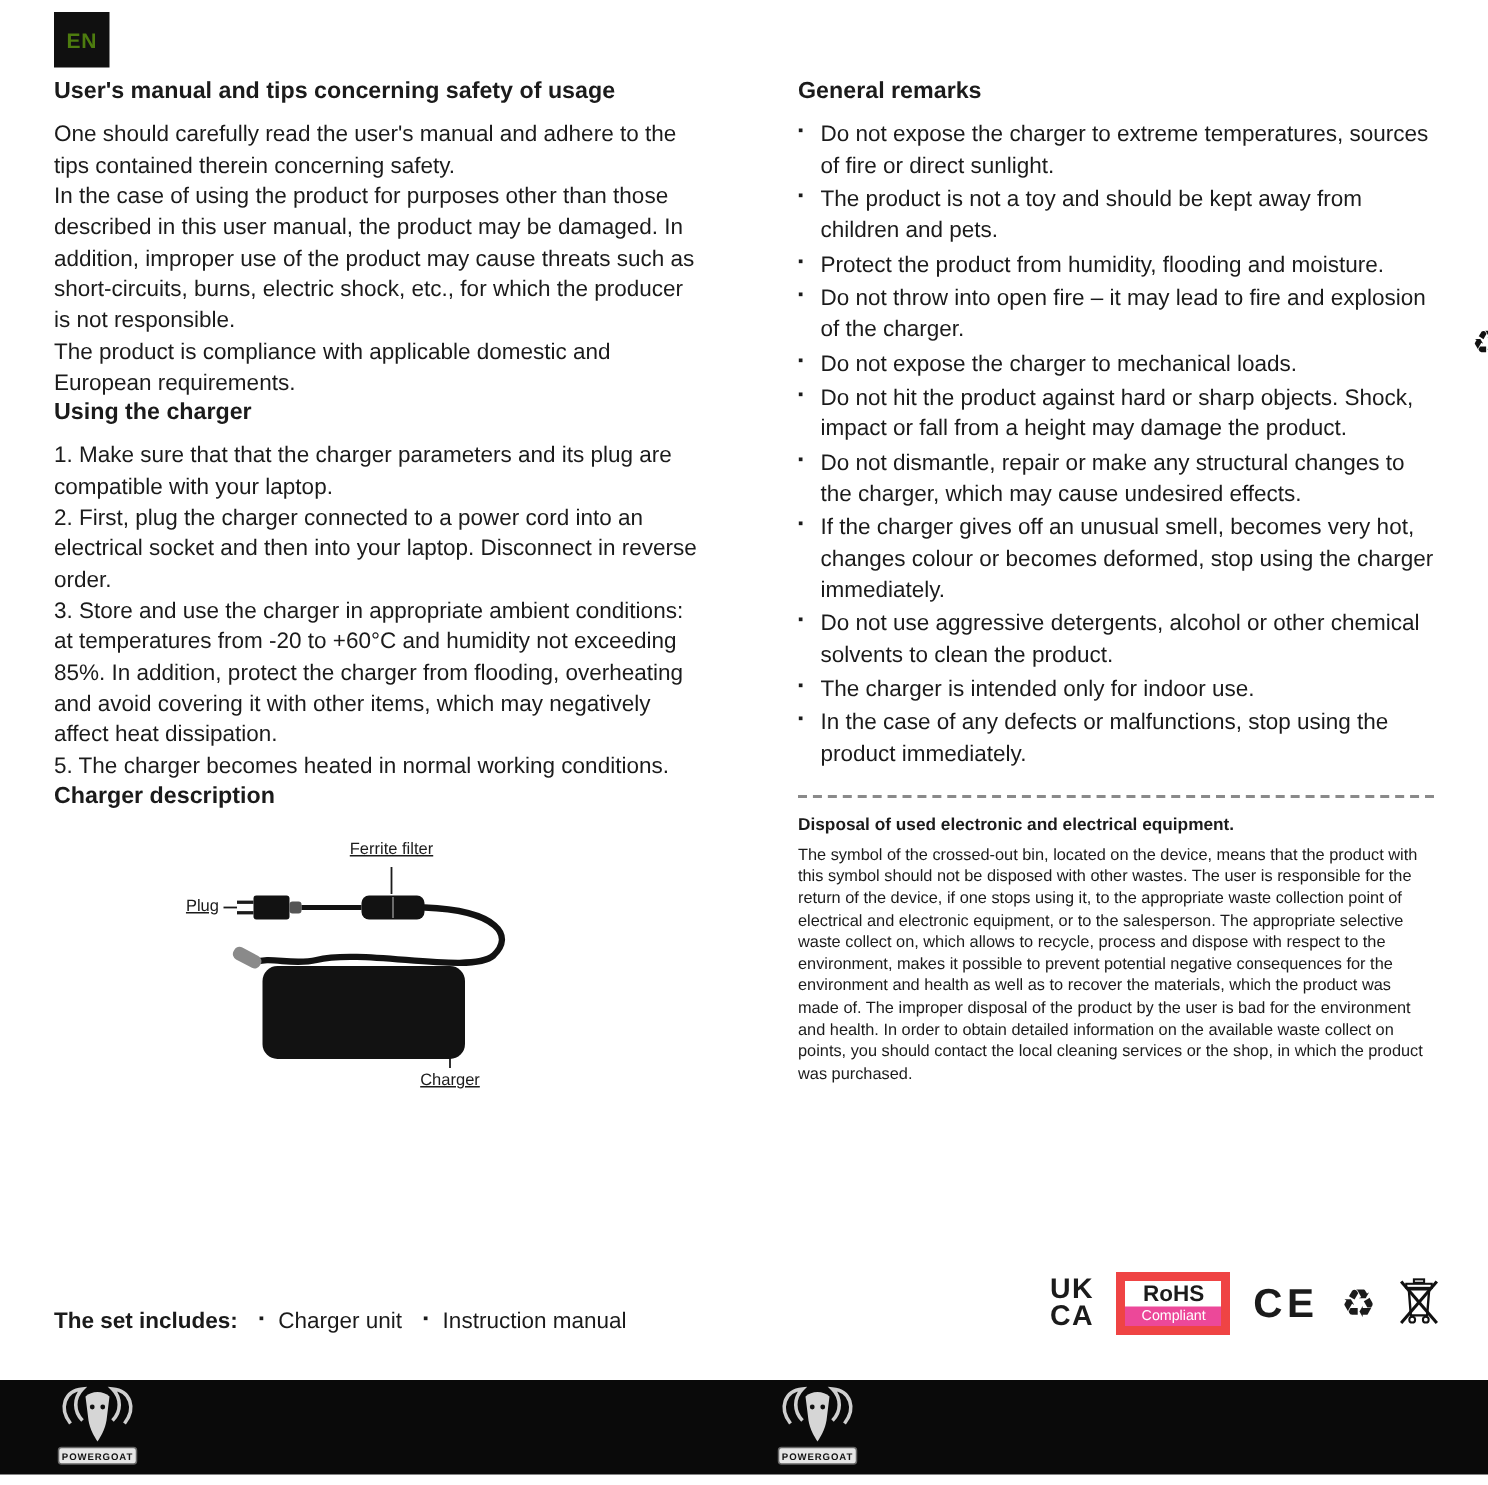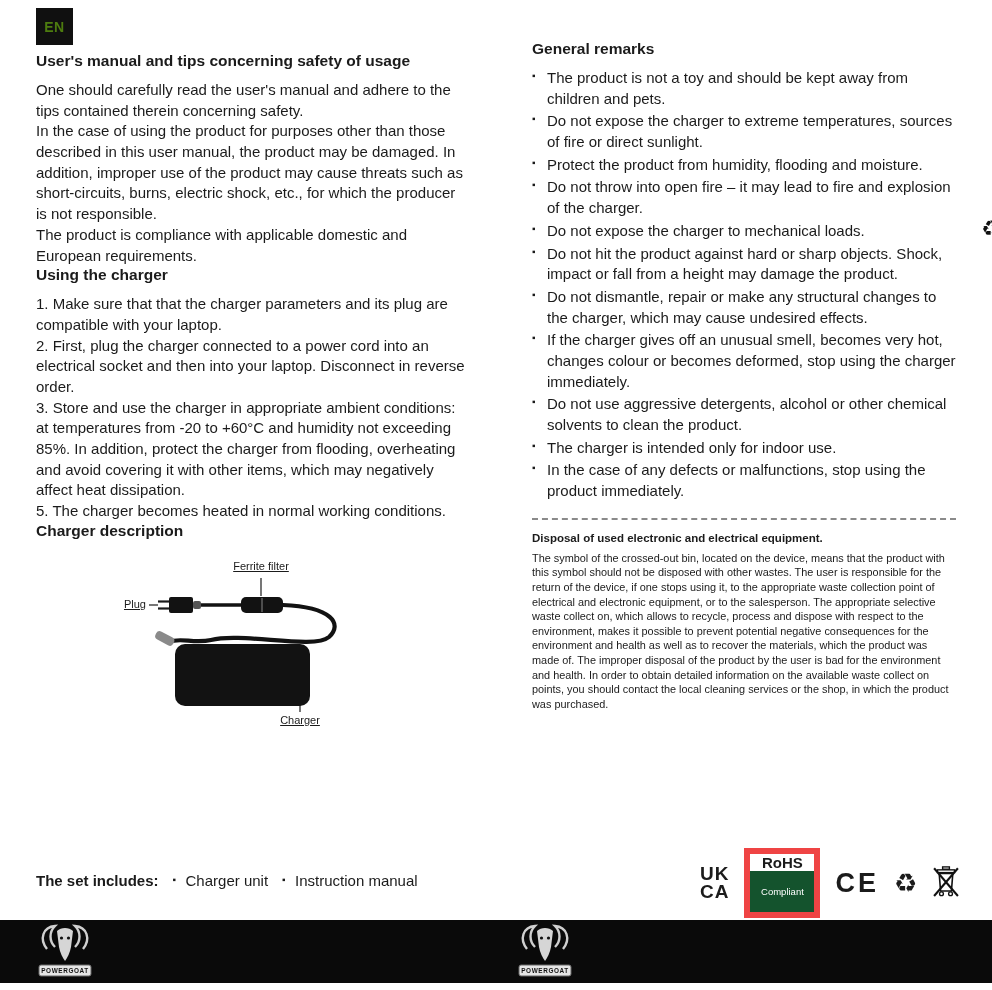--- a/index.html
+++ b/index.html
@@ -12,21 +12,21 @@
 
   
   .en-badge{
     position:absolute;left:36px;top:8px;width:37px;height:37px;
     background:#101010;color:#4d7c0f;font-weight:700;font-size:14px;
     display:flex;align-items:center;justify-content:center;letter-spacing:.5px;
   }
 
   
   .col-left{position:absolute;left:36px;top:52px;width:432px;}
-  .col-right{position:absolute;left:532px;top:40px;width:424px;}
+  .col-right{position:absolute;left:532px;top:52px;width:424px;}
 
   h2.section-title{font-size:15.5px;font-weight:700;margin:0 0 10px;}
   .mt{margin-top:18px;}
   p.body{font-size:15px;line-height:1.38;margin:0;}
   .pre{white-space:pre-line;}
   .steps{margin-top:8px;}
   .steps p{margin:0;}
 
   ul.remarks{list-style:none;margin:10px 0 0;padding:0;font-size:15px;line-height:1.38;}
   ul.remarks li{position:relative;padding-left:15px;margin:0 0 2px;}
@@ -48,21 +48,21 @@
   .includes-line{position:absolute;left:36px;top:857px;font-size:15px;}
   .includes-line .lbl{font-weight:700;}
   .inc{margin-left:14px;position:relative;padding-left:13px;}
   .inc::before{content:"▪";position:absolute;left:0;top:2px;font-size:10px;}
 
   
   .marks{position:absolute;left:700px;top:848px;display:flex;align-items:center;gap:15px;}
   .ukca{font-weight:800;font-size:19px;line-height:.95;letter-spacing:1px;text-align:left;}
   .rohs{border:6px solid #ef4444;text-align:center;min-width:64px;}
   .rohs-top{font-weight:700;font-size:15px;padding:0 3px;display:block;}
-  .rohs-bottom{background:#14532d;color:#fff;font-size:9.5px;padding:15px 3px;display:block;}
+  .rohs-bottom{background:#ec4899;color:#fff;font-size:9.5px;padding:1px 3px;display:block;}
   .ce-mark{font-size:27px;font-weight:600;letter-spacing:3px;}
   .recycle-mark{font-size:26px;line-height:1;}
 
   
   .edge-mark{position:absolute;right:-9px;top:216px;font-size:22px;color:#111;}
 
   
   .footer-bar{position:absolute;left:0;top:920px;width:992px;height:63px;background:#0a0a0a;}
   .logo{position:absolute;top:3px;}
   .logo-1{left:34px;}
@@ -119,22 +119,22 @@
       </svg>
       <span class="dlabel dlabel-ferrite">Ferrite filter</span>
       <span class="dlabel dlabel-plug">Plug</span>
       <span class="dlabel dlabel-charger">Charger</span>
     </div>
   </div>
 
   <div class="col-right">
     <h2 class="section-title">General remarks</h2>
     <ul class="remarks">
+      <li>Do not expose the charger to extreme temperatures, sources of fire or direct sunlight.</li>
       <li>The product is not a toy and should be kept away from children and pets.</li>
-      <li>Do not expose the charger to extreme temperatures, sources of fire or direct sunlight.</li>
       <li>Protect the product from humidity, flooding and moisture.</li>
       <li>Do not throw into open fire – it may lead to fire and explosion of the charger.</li>
       <li>Do not expose the charger to mechanical loads.</li>
       <li>Do not hit the product against hard or sharp objects. Shock, impact or fall from a height may damage the product.</li>
       <li>Do not dismantle, repair or make any structural changes to the charger, which may cause undesired effects.</li>
       <li>If the charger gives off an unusual smell, becomes very hot, changes colour or becomes deformed, stop using the charger immediately.</li>
       <li>Do not use aggressive detergents, alcohol or other chemical solvents to clean the product.</li>
       <li>The charger is intended only for indoor use.</li>
       <li>In the case of any defects or malfunctions, stop using the product immediately.</li>
     </ul>

